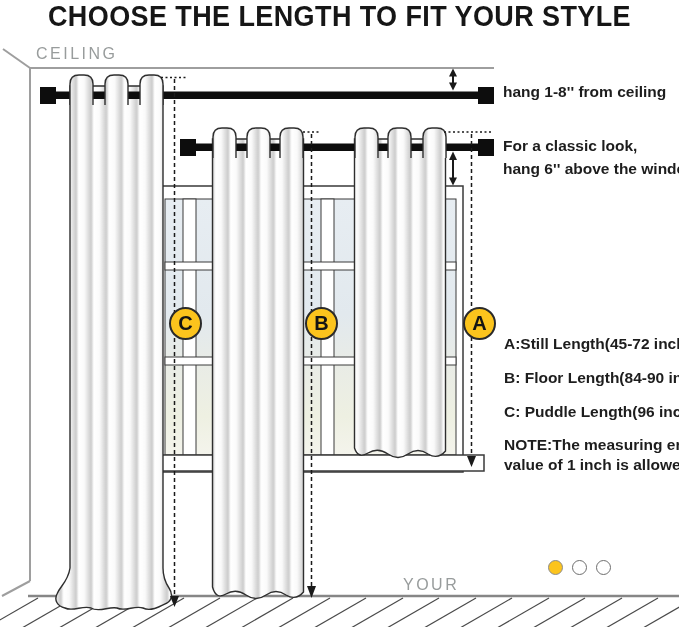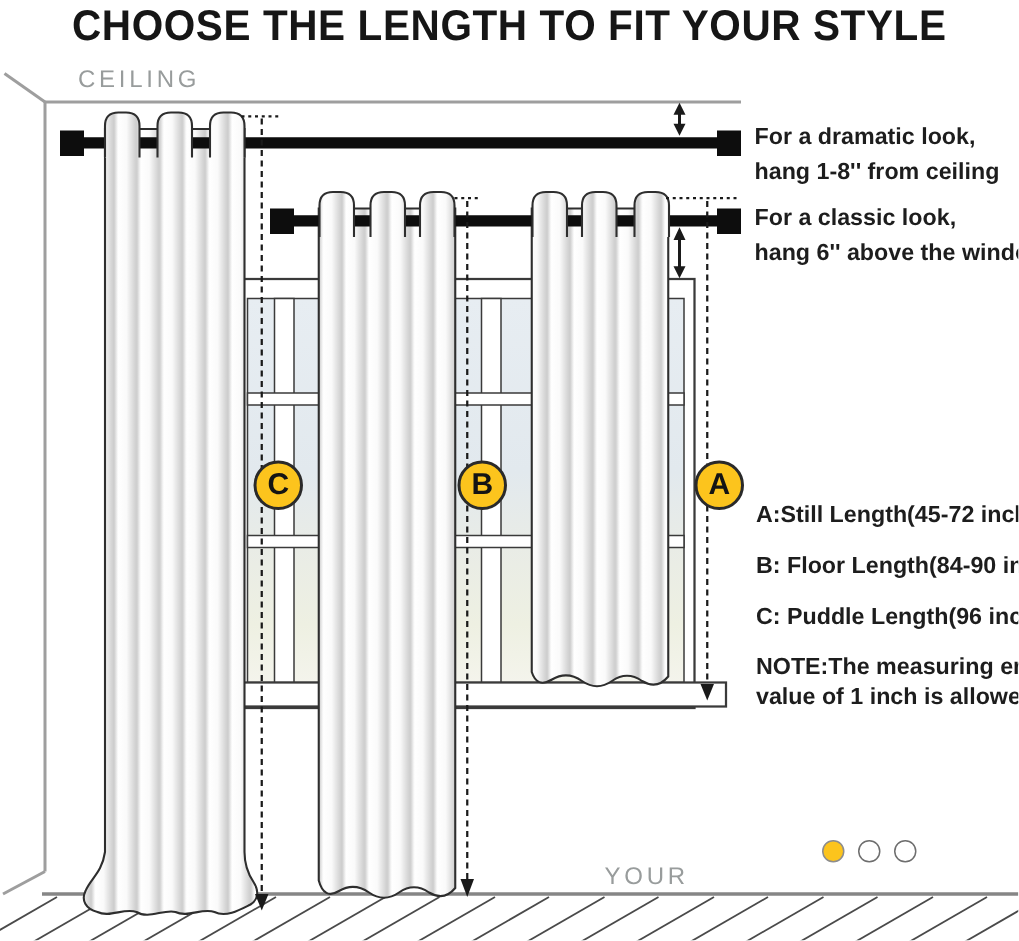--- a/index.html
+++ b/index.html
@@ -9,21 +9,21 @@
   }
   .title{
     position:absolute;top:1px;left:0;width:679px;text-align:center;
     font-size:27px;font-weight:800;letter-spacing:.4px;color:#161616;
     transform:scaleY(1.06);transform-origin:top center;white-space:nowrap;
   }
   .room-label{
     position:absolute;color:#989c9c;font-size:16px;font-weight:400;
     letter-spacing:2.5px;white-space:nowrap;
   }
-  .lbl-ceiling{left:52px;top:45px;}
+  .lbl-ceiling{left:36px;top:45px;}
   .lbl-floor{left:403px;top:576px;}
   svg.scene{position:absolute;left:0;top:0;}
   .tip{
     position:absolute;left:503px;color:#1d1d1d;font-size:15.5px;font-weight:700;
     line-height:23px;white-space:nowrap;
   }
   .tip-dramatic{top:80px;}
   .tip-classic{top:134px;}
   .len{
     position:absolute;left:504px;color:#1d1d1d;font-size:15.5px;font-weight:700;
@@ -197,21 +197,20 @@
       <polygon points="449,177.5 457,177.5 453,185.5" fill="#1a1a1a" stroke="none"></polygon>
     </g>
   </svg>
 
   <div class="title">CHOOSE THE LENGTH TO FIT YOUR STYLE</div>
 
   <div class="room-label lbl-ceiling">CEILING</div>
   <div class="room-label lbl-floor">YOUR</div>
 
   <div class="tip tip-dramatic">
-    <div>For a dramatic look,</div>
     <div>hang 1-8'' from ceiling</div>
   </div>
   <div class="tip tip-classic">
     <div>For a classic look,</div>
     <div>hang 6'' above the window</div>
   </div>
 
   <div class="len len-a">A:Still Length(45-72 inch)</div>
   <div class="len len-b">B: Floor Length(84-90 inch)</div>
   <div class="len len-c">C: Puddle Length(96 inch)</div>

